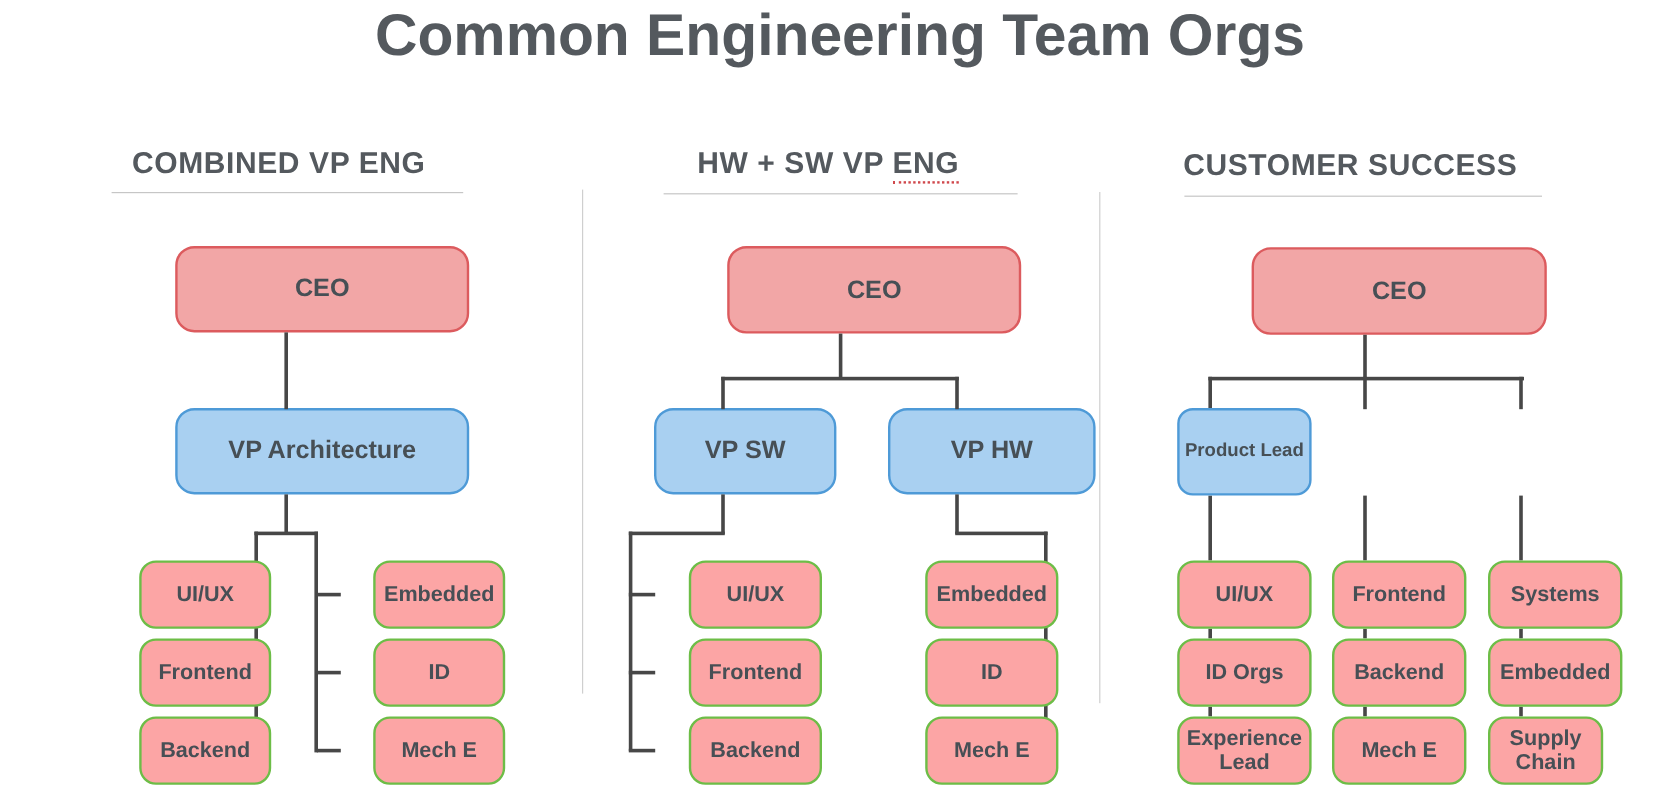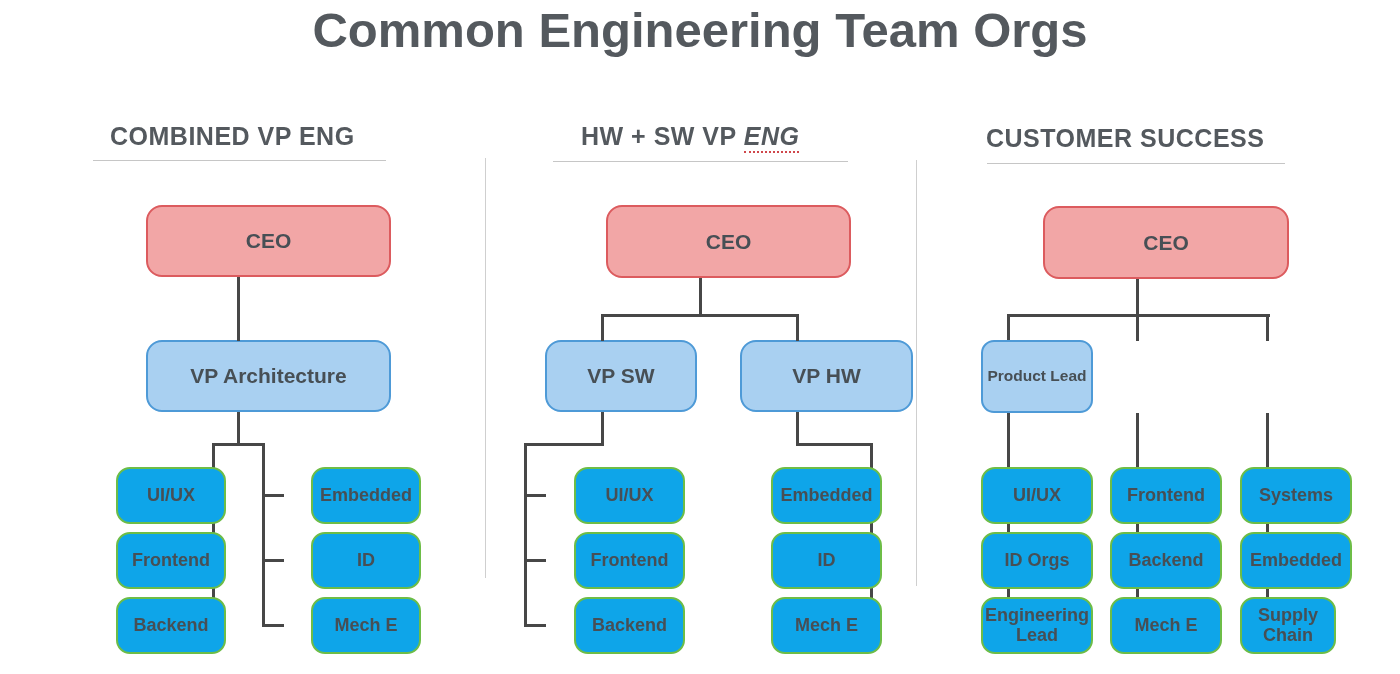--- a/index.html
+++ b/index.html
@@ -11,32 +11,32 @@
     padding-left:12px;
   }
   .title {
     position:absolute; top:2px; left:0; width:100%; text-align:center;
     font-size:49px; font-weight:700; color:#54595e; letter-spacing:0px;
   }
   .section-header {
     position:absolute; font-size:25px; font-weight:700; color:#54595e;
     letter-spacing:0.5px; white-space:nowrap;
   }
-  .misspelled { border-bottom:2px dotted #d0484c; padding-bottom:1px; margin-left:7px;font-style:italic; }
+  .misspelled { border-bottom:2px dotted #d0484c; padding-bottom:1px; margin-left:7px; }
   .header-underline { position:absolute; height:1px; background:#c6c6c6; }
   .vdivider { position:absolute; width:1px; background:#cfcfcf; }
   .conn { position:absolute; background:#474747; }
   .node {
     position:absolute; display:flex; align-items:center; justify-content:center;
     text-align:center; font-weight:700; color:#474f55; line-height:1.1;margin-left:28px;
   }
   .node.red   { background:#f2a6a6; border:2.5px solid #dc5b5e; border-radius:16px; font-size:21px; }
   .node.blue  { background:#a9d0f1; border:2.5px solid #4e9ad7; border-radius:16px; font-size:21px; }
   .node.blue.lead { font-size:15.5px; border-radius:13px; line-height:1.2; padding:0 2px; }
-  .node.green { background:#0ea5e9; border:2.5px solid #6dbd47; border-radius:14px; font-size:18px; padding:0 2px;align-items:center; }
+  .node.green { background:#fca5a5; border:2.5px solid #6dbd47; border-radius:14px; font-size:18px; padding:0 2px;align-items:center; }
 </style>
 </head>
 <body>
 
 <div class="canvas">
 
   <div class="title">Common Engineering Team Orgs</div>
 
   <div class="vdivider" style="left:485px;top:158px;height:420px"></div>
   <div class="vdivider" style="left:916px;top:160px;height:426px"></div>
@@ -159,21 +159,21 @@
     <span>Product Lead</span>
   </div>
 
   <div class="node green" style="left:953px;top:467px;width:112px;height:57px">
     <span>UI/UX</span>
   </div>
   <div class="node green" style="left:953px;top:532px;width:112px;height:57px">
     <span>ID Orgs</span>
   </div>
   <div class="node green" style="left:953px;top:597px;width:112px;height:57px">
-    <span>Engineering Lead</span>
+    <span>Experience Lead</span>
   </div>
 
   <div class="node green" style="left:1082px;top:467px;width:112px;height:57px">
     <span>Frontend</span>
   </div>
   <div class="node green" style="left:1082px;top:532px;width:112px;height:57px">
     <span>Backend</span>
   </div>
   <div class="node green" style="left:1082px;top:597px;width:112px;height:57px">
     <span>Mech E</span>

